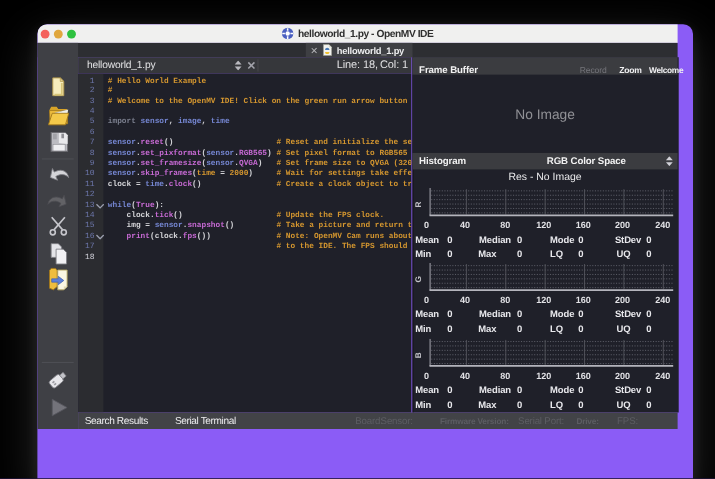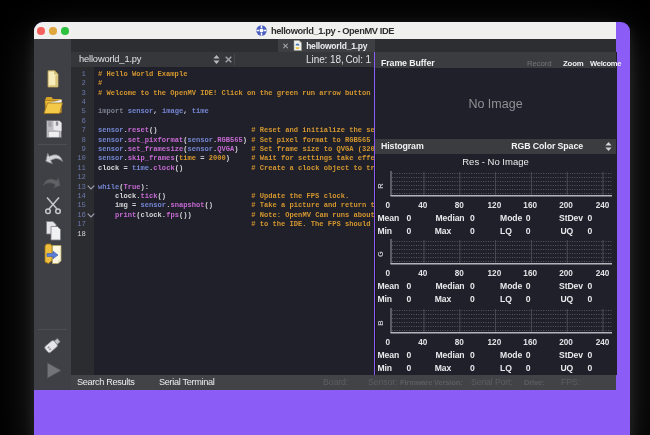--- a/index.html
+++ b/index.html
@@ -211,21 +211,21 @@
     <span style="margin-left:6px;font-weight:bold;">Frame Buffer</span>
     <span style="position:absolute;left:152px;color:#74747a;font-size:7.8px;">Record</span>
     <span style="position:absolute;left:188px;color:#f0f0f2;font-size:7.8px;font-weight:bold;letter-spacing:-0.2px;">Zoom</span>
     <span style="position:absolute;left:215px;color:#f0f0f2;font-size:7.6px;font-weight:bold;letter-spacing:-0.3px;">Welcome</span>
   </div>
   <div id="fbarea">
         <div id="noimg">No Image</div>
       </div>
   <div id="histheader">
     <span style="position:absolute;left:6px;line-height:15px;">Histogram</span>
-    <span style="position:absolute;left:108px;line-height:15px;width:100px;text-align:right;">RGB Color Space</span>
+    <span style="position:absolute;left:108px;line-height:15px;width:100px;text-align:center;">RGB Color Space</span>
     <svg style="position:absolute;right:4px;top:3px;" width="7" height="9" viewBox="0 0 7 9">
           <path d="M3.5 0L6.6 3.6H0.4z" fill="#d2d2d8"></path>
           <path d="M0.4 5.4h6.2L3.5 9z" fill="#d2d2d8"></path>
         </svg>
   </div>
   <div id="resline">Res - No Image</div>
 
   <div class="grp" style="top:148.5px;">
     <svg width="241" height="67" viewBox="0 0 241 67">
       <g stroke="#7b7d88" stroke-width="0.6" stroke-dasharray="1 1.4">
@@ -388,21 +388,21 @@
         <text x="185.4" y="62.5">UQ</text>
             <text x="212.5" y="62.5">0</text>
       </g>
     </svg>
   </div>
 
   <div id="statusbar">
     <span class="st stw" style="left:6px;">Search Results</span>
     <span class="st stw" style="left:88px;">Serial Terminal</span>
     <span class="st" style="left:252px;text-align:right;">Board:</span>
-    <span class="st" style="left:297px;">Sensor:</span>
+    <span class="st" style="left:275px;">Sensor:</span>
     <span class="st sts" style="left:329px;">Firmware Version:</span>
     <span class="st" style="left:400px;">Serial Port:</span>
     <span class="st sts" style="left:453px;text-align:right;">Drive:</span>
     <span class="st" style="left:490px;">FPS:</span>
   </div>
 
  </div>
 </div>
 
 </body></html>

